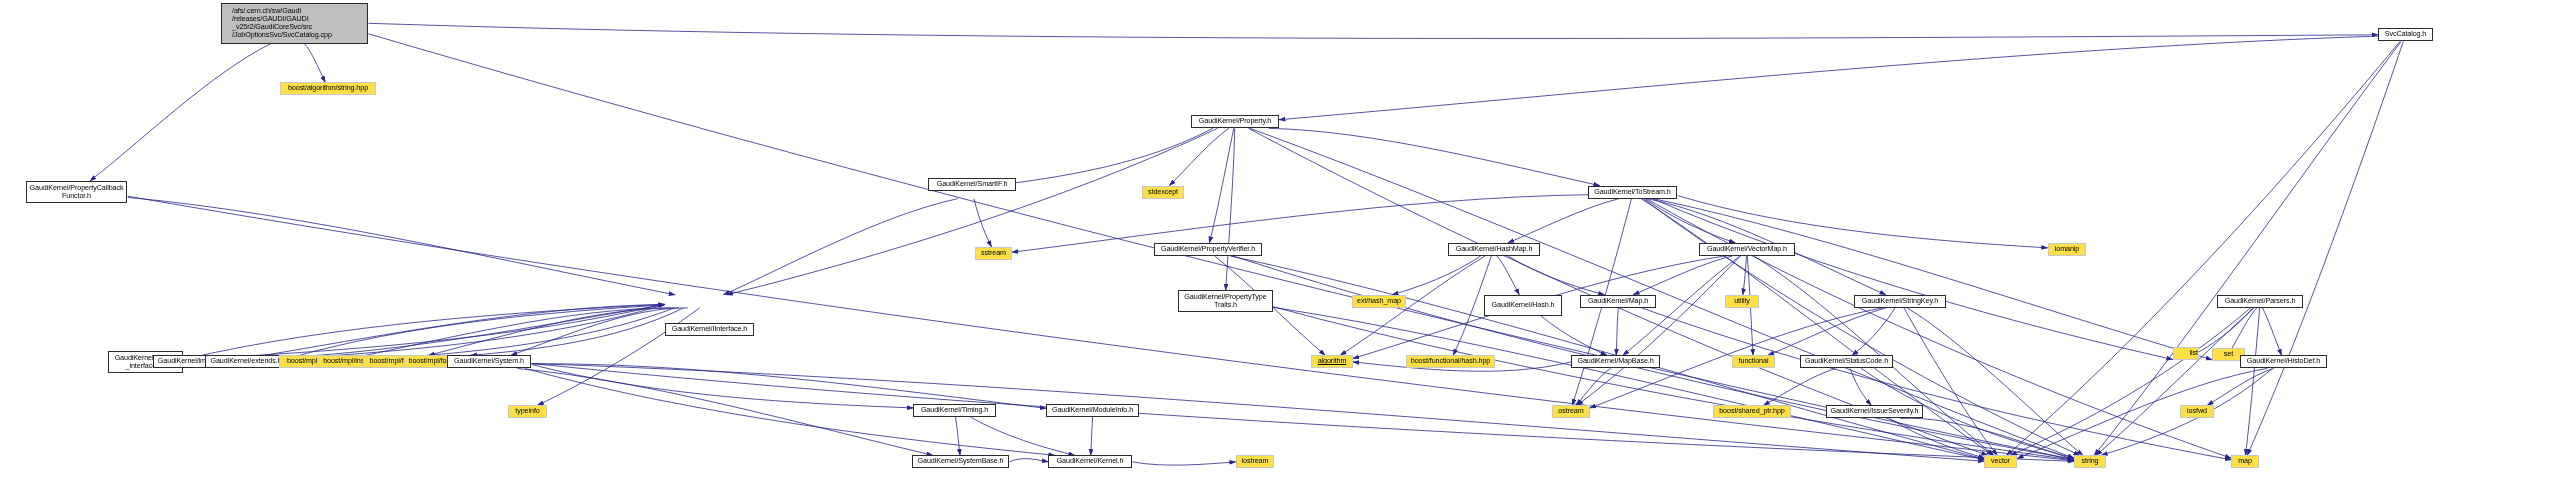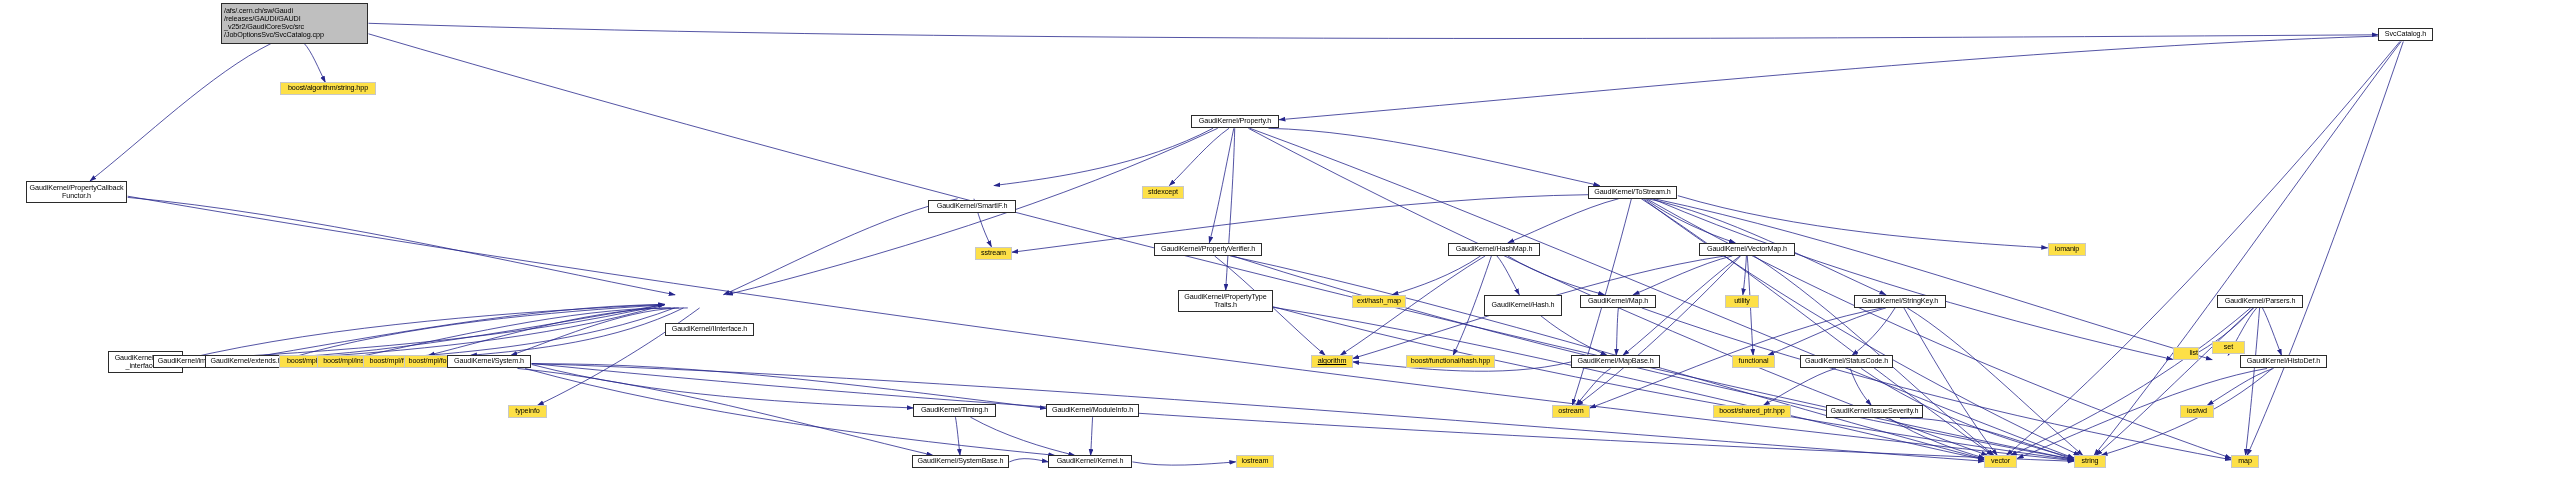--- a/index.html
+++ b/index.html
@@ -53,21 +53,21 @@
   }
   
   .node.root {
     border: 1.3px solid #2b2b2b;
     background: #bfbfbf;
     text-align: left;
     justify-content: flex-start;
     padding: 1.3px 2px;
     line-height: 1.15;
   }
-  .node.root .label { text-align: left; }
+  .node.root .label { text-align: left; margin-left: 8px; }
   .label {
     display: block;
     width: 100%;
   }
 </style>
 </head>
 <body>
 
 <div id="graph-root">
   <svg id="edge-layer" viewBox="0 0 3915 728" width="2576" height="479" xmlns="http://www.w3.org/2000/svg">
@@ -177,21 +177,21 @@
   <div id="node-layer">
       <div class="node root" style="left: 221px; top: 2.6px; width: 147px; height: 41px;"><span class="label">/afs/.cern.ch/sw/Gaudi
 /releases/GAUDI/GAUDI
 _v25r2/GaudiCoreSvc/src
 /JobOptionsSvc/SvcCatalog.cpp</span></div>
       <div class="node external" style="left: 280px; top: 82px; width: 96px; height: 13px;"><span class="label">boost/algorithm/string.hpp</span></div>
       <div class="node internal" style="left: 1191px; top: 115px; width: 88px; height: 13px;"><span class="label">GaudiKernel/Property.h</span></div>
       <div class="node internal" style="left: 2378px; top: 28px; width: 55px; height: 13px;"><span class="label">SvcCatalog.h</span></div>
       <div class="node internal" style="left: 26px; top: 181px; width: 101px; height: 22.4px;"><span class="label">GaudiKernel/PropertyCallback
 Functor.h</span></div>
-      <div class="node internal" style="left: 928px; top: 200px; width: 88px; height: 13px;"><span class="label">GaudiKernel/SmartIF.h</span></div>
+      <div class="node internal" style="left: 928px; top: 178px; width: 88px; height: 13px;"><span class="label">GaudiKernel/SmartIF.h</span></div>
       <div class="node external" style="left: 1142px; top: 186px; width: 42px; height: 13px;"><span class="label">stdexcept</span></div>
       <div class="node internal" style="left: 1588px; top: 186px; width: 89px; height: 13px;"><span class="label">GaudiKernel/ToStream.h</span></div>
       <div class="node external" style="left: 975px; top: 247px; width: 37px; height: 13px;"><span class="label">sstream</span></div>
       <div class="node internal" style="left: 1154px; top: 243px; width: 108px; height: 13px;"><span class="label">GaudiKernel/PropertyVerifier.h</span></div>
       <div class="node internal" style="left: 1448px; top: 243px; width: 92px; height: 13px;"><span class="label">GaudiKernel/HashMap.h</span></div>
       <div class="node internal" style="left: 1699px; top: 243px; width: 96px; height: 13px;"><span class="label">GaudiKernel/VectorMap.h</span></div>
       <div class="node external" style="left: 2048px; top: 243px; width: 38px; height: 13px;"><span class="label">iomanip</span></div>
       <div class="node internal" style="left: 665px; top: 295px; width: 89px; height: 13px; margin-top: 28px;"><span class="label">GaudiKernel/IInterface.h</span></div>
       <div class="node internal" style="left: 1178px; top: 290px; width: 95px; height: 22.4px;"><span class="label">GaudiKernel/PropertyType
 Traits.h</span></div>
@@ -209,21 +209,21 @@
       <div class="node external" style="left: 317px; top: 355px; width: 75px; height: 13px;"><span class="label">boost/mpl/insert.hpp</span></div>
       <div class="node external" style="left: 363px; top: 355px; width: 70px; height: 13px;"><span class="label">boost/mpl/fold.hpp</span></div>
       <div class="node external" style="left: 404px; top: 355px; width: 82px; height: 13px;"><span class="label">boost/mpl/for_each.hpp</span></div>
       <div class="node internal" style="left: 447px; top: 355px; width: 84px; height: 13px;"><span class="label">GaudiKernel/System.h</span></div>
       <div class="node external" style="left: 1311px; top: 355px; width: 42px; height: 13px; text-decoration: underline;"><span class="label">algorithm</span></div>
       <div class="node external" style="left: 1406px; top: 355px; width: 89px; height: 13px;"><span class="label">boost/functional/hash.hpp</span></div>
       <div class="node internal" style="left: 1571px; top: 355px; width: 89px; height: 13px;"><span class="label">GaudiKernel/MapBase.h</span></div>
       <div class="node external" style="left: 1732px; top: 355px; width: 43px; height: 13px;"><span class="label">functional</span></div>
       <div class="node internal" style="left: 1800px; top: 355px; width: 93px; height: 13px;"><span class="label">GaudiKernel/StatusCode.h</span></div>
       <div class="node external" style="left: 2173px; top: 347px; width: 26px; height: 13px; text-align: right;"><span class="label">list</span></div>
-      <div class="node external" style="left: 2212px; top: 341px; width: 33px; height: 13px;"><span class="label">set</span></div>
+      <div class="node external" style="left: 2212px; top: 348px; width: 33px; height: 13px;"><span class="label">set</span></div>
       <div class="node internal" style="left: 2240px; top: 355px; width: 87px; height: 13px;"><span class="label">GaudiKernel/HistoDef.h</span></div>
       <div class="node external" style="left: 508px; top: 405px; width: 39px; height: 13px;"><span class="label">typeinfo</span></div>
       <div class="node internal" style="left: 913px; top: 404px; width: 83px; height: 13px;"><span class="label">GaudiKernel/Timing.h</span></div>
       <div class="node internal" style="left: 1046px; top: 404px; width: 93px; height: 13px;"><span class="label">GaudiKernel/ModuleInfo.h</span></div>
       <div class="node external" style="left: 1552px; top: 405px; width: 38px; height: 13px;"><span class="label">ostream</span></div>
       <div class="node external" style="left: 1713px; top: 405px; width: 78px; height: 13px;"><span class="label">boost/shared_ptr.hpp</span></div>
       <div class="node internal" style="left: 1826px; top: 405px; width: 97px; height: 13px;"><span class="label">GaudiKernel/IssueSeverity.h</span></div>
       <div class="node external" style="left: 2180px; top: 405px; width: 34px; height: 13px;"><span class="label">iosfwd</span></div>
       <div class="node internal" style="left: 912px; top: 455px; width: 97px; height: 13px;"><span class="label">GaudiKernel/SystemBase.h</span></div>
       <div class="node internal" style="left: 1048px; top: 455px; width: 84px; height: 13px;"><span class="label">GaudiKernel/Kernel.h</span></div>

